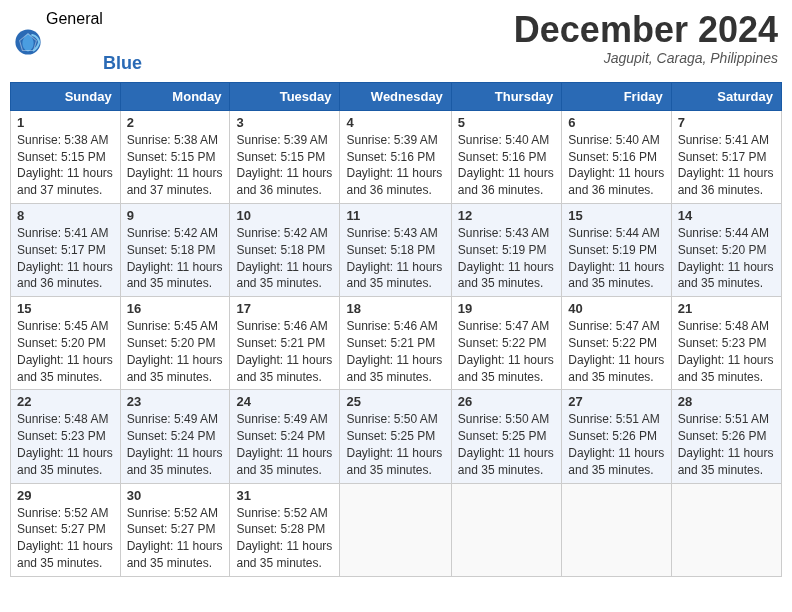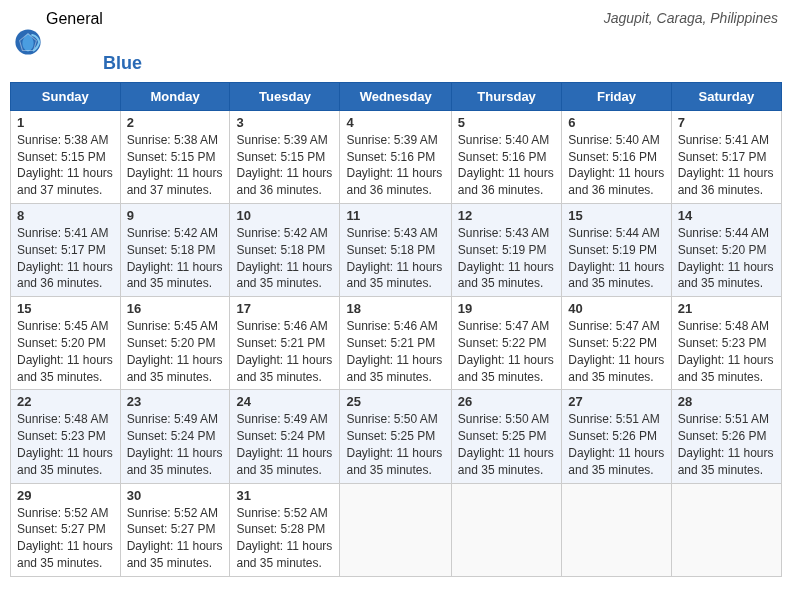--- a/index.html
+++ b/index.html
@@ -52,21 +52,21 @@
     }
     .calendar {
       width: 100%;
       border-collapse: collapse;
     }
     .calendar th {
       background: #2a6ab5;
       color: #fff;
       font-size: 13px;
       font-weight: bold;
-      text-align: center;
+      text-align: right;
       padding: 6px 8px;
       border: 1px solid #1a5aa5;
     }
     .calendar td {
       border: 1px solid #ccc;
       vertical-align: top;
       padding: 4px 6px;
       width: 113px;
       min-height: 70px;
       font-size: 10px;
@@ -105,20 +105,21 @@
       <path d="M20 8 Q28 14 28 22 Q28 30 20 34 Q12 30 12 22 Q12 14 20 8Z" fill="#4a9de0"></path>
       <path d="M20 8 L32 18 L28 32 L12 32 L8 18 Z" fill="none" stroke="#fff" stroke-width="1.5" opacity="0.4"></path>
       <path d="M26 10 Q34 12 36 20 Q34 28 28 32" fill="none" stroke="#7fc7f0" stroke-width="3" stroke-linecap="round"></path>
     </svg>
     <div class="logo-text">
       <span>General</span>
       <span class="logo-blue">Blue</span>
     </div>
   </div>
   <div class="title-section">
+    <div class="month-title">December 2024</div>
     <div class="subtitle">Jagupit, Caraga, Philippines</div>
   </div>
 </div>
 
 <table class="calendar">
   <thead>
     <tr>
       <th>Sunday</th>
       <th>Monday</th>
       <th>Tuesday</th>

